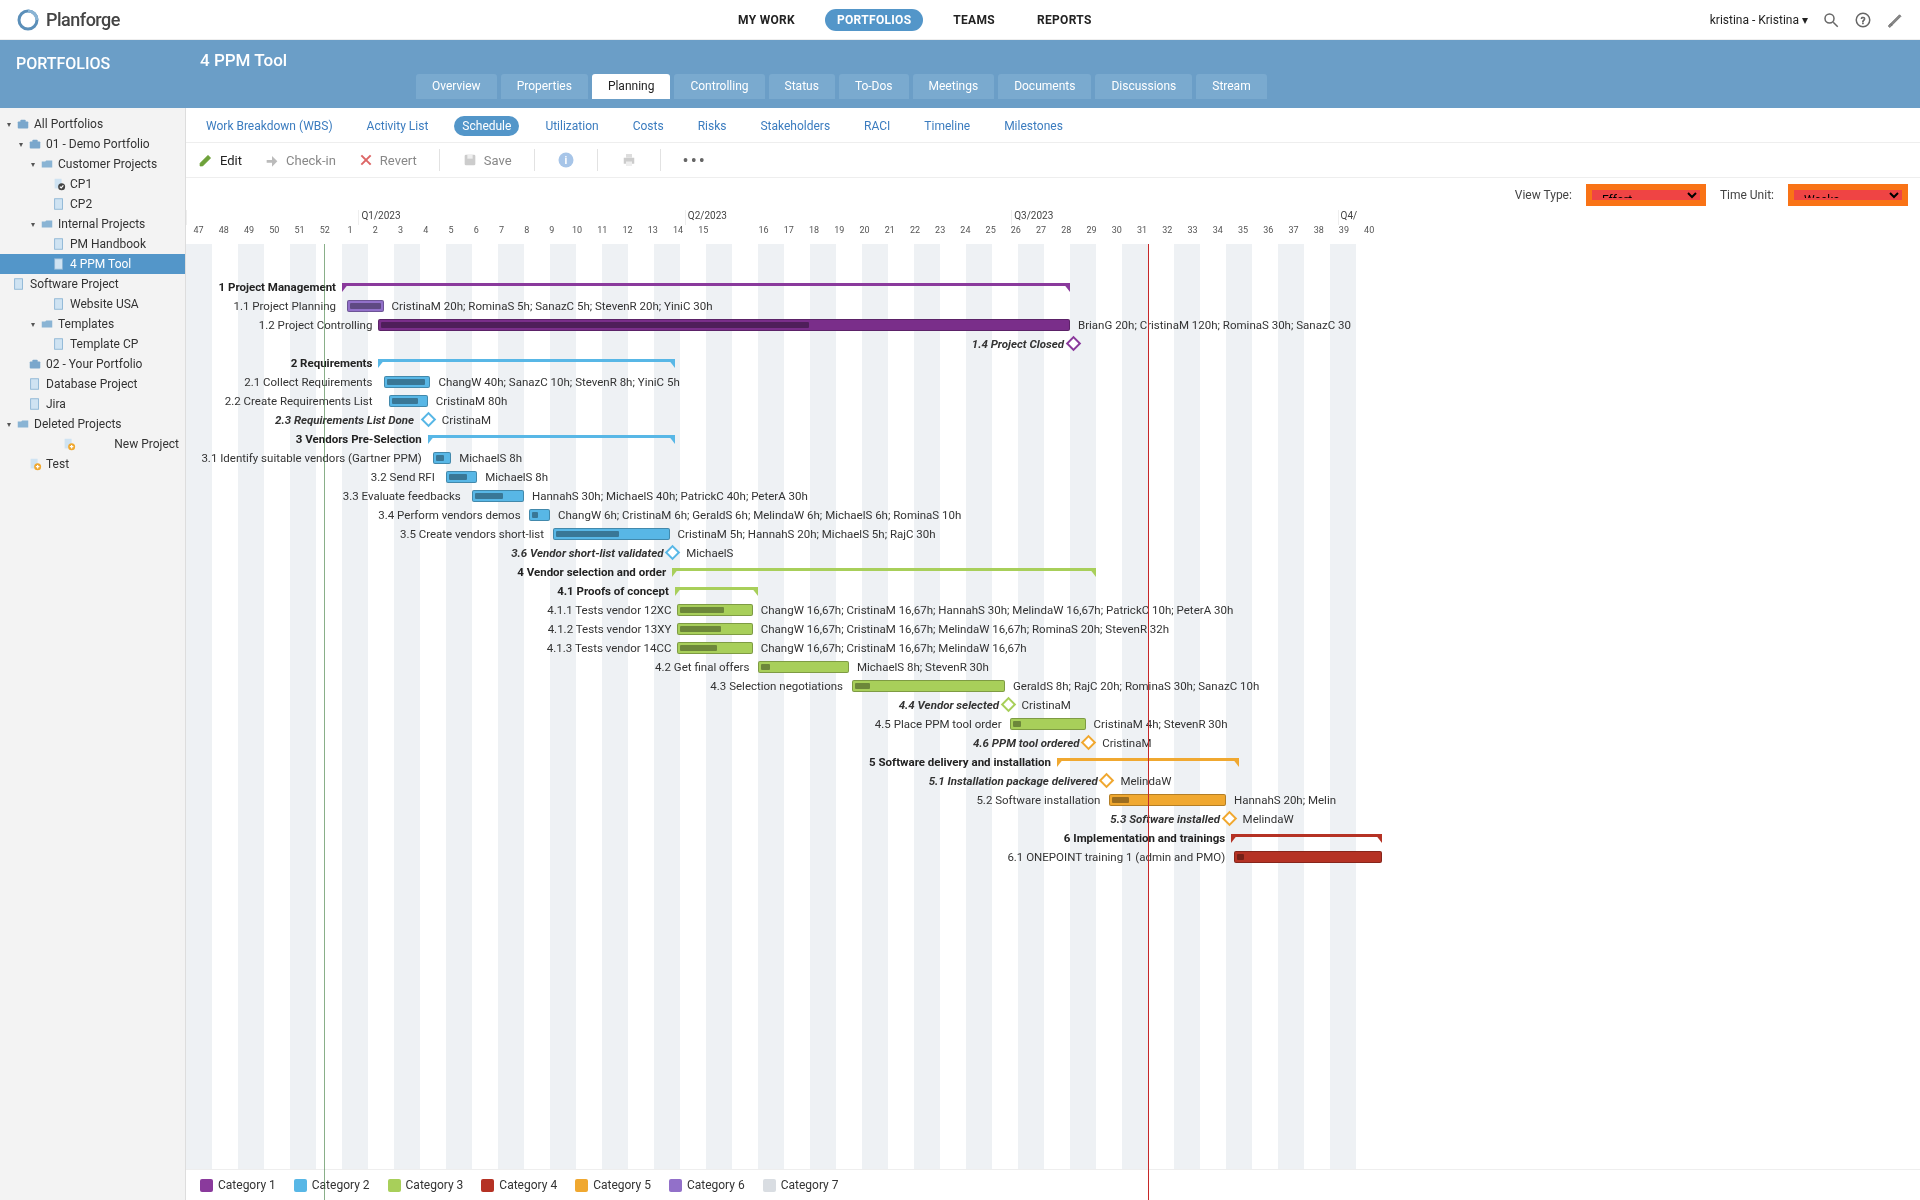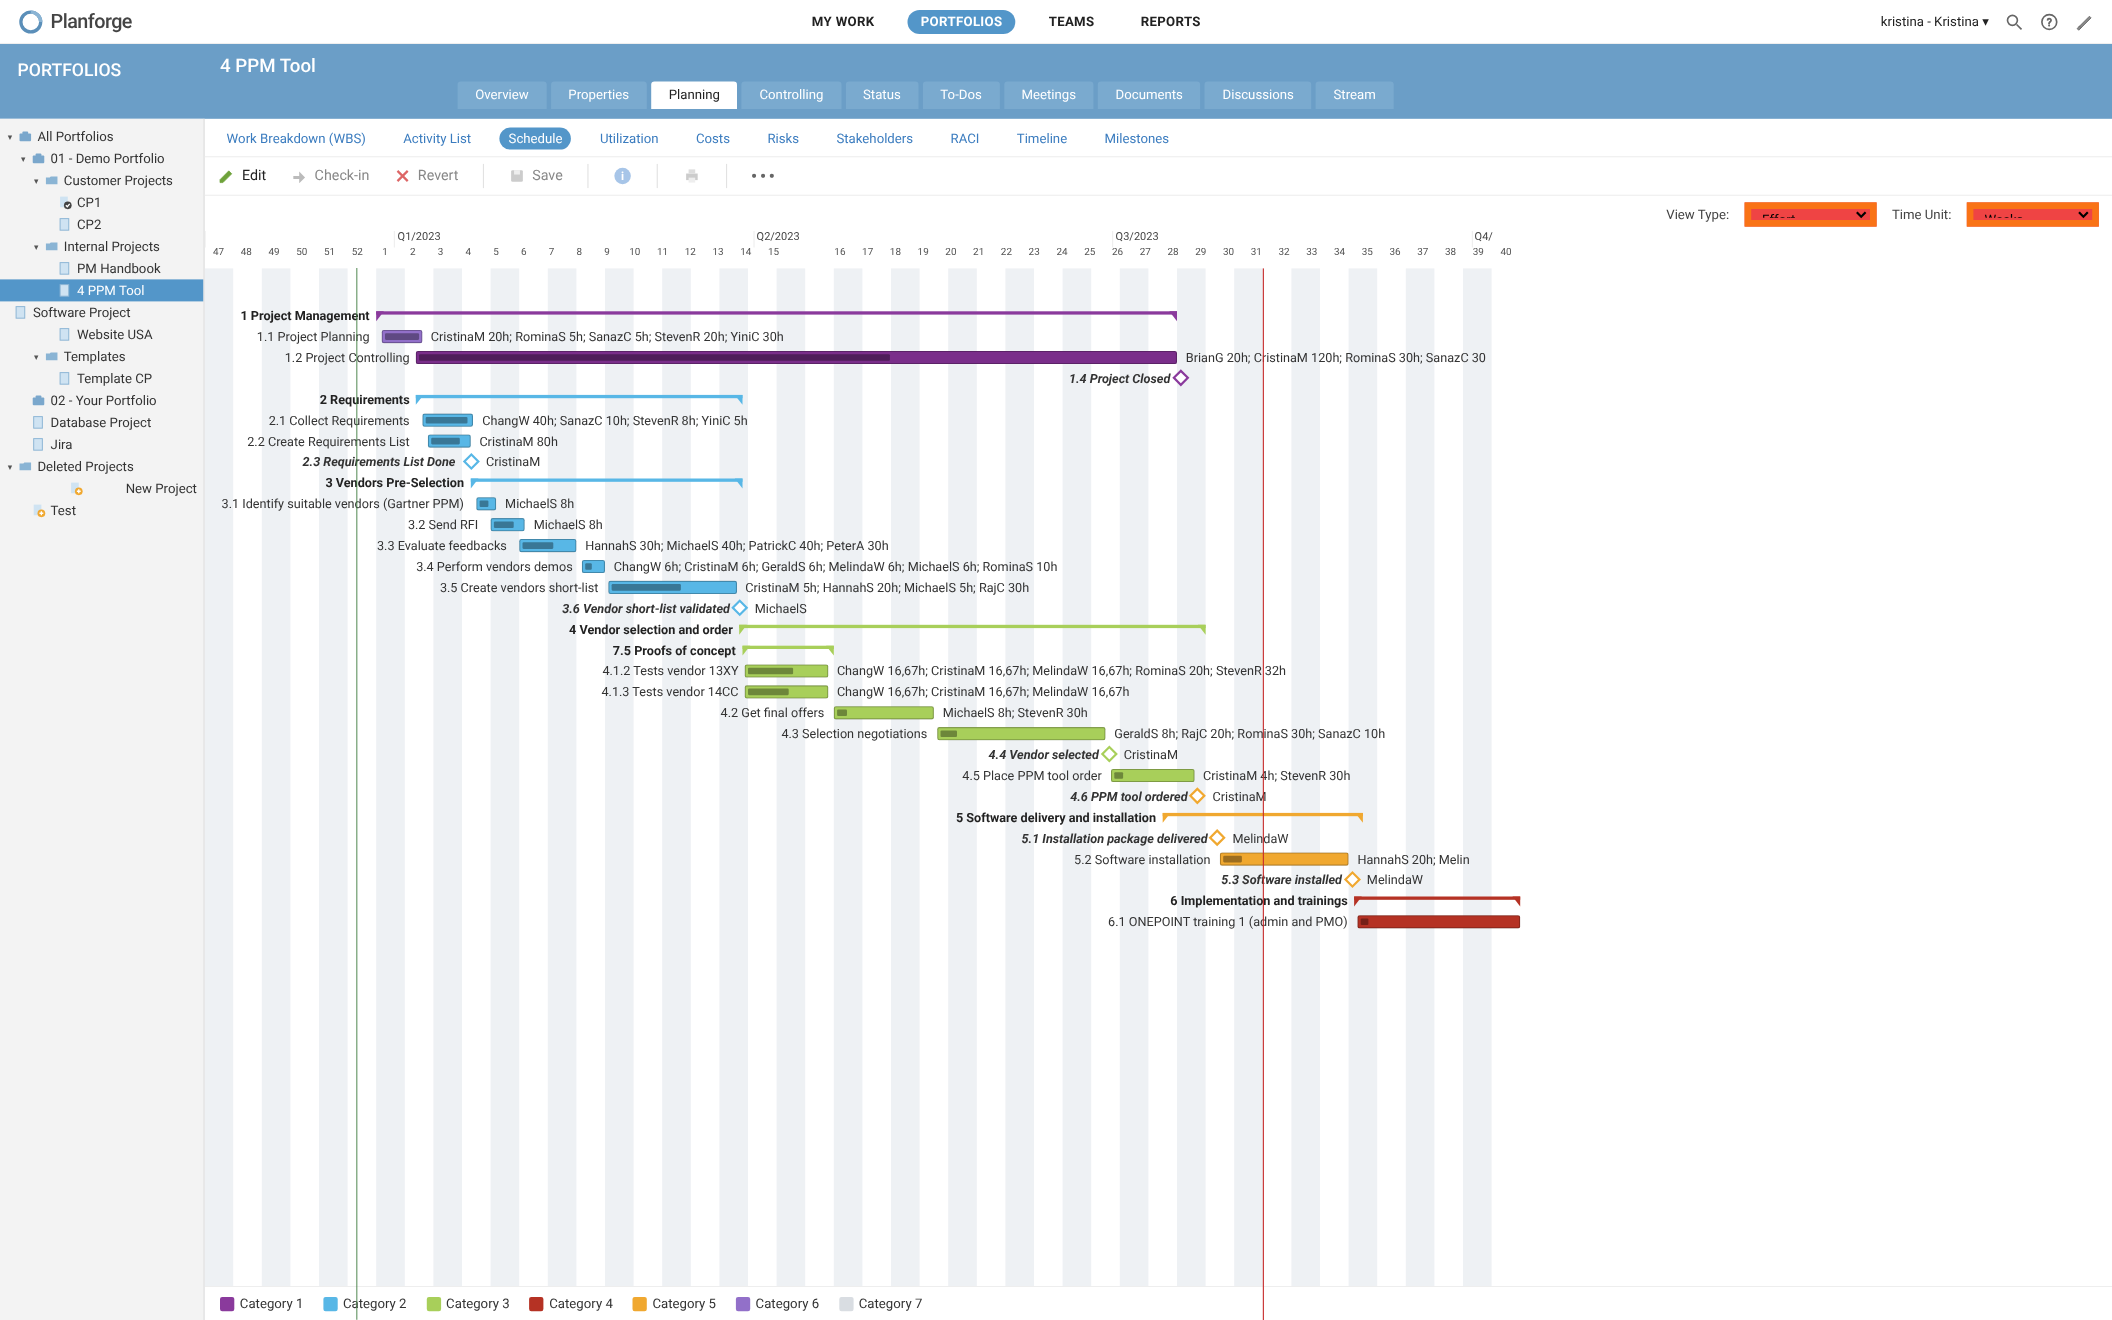--- a/index.html
+++ b/index.html
@@ -516,24 +516,31 @@
             <div class="milestone" style="left: 481.2px; border-color: rgb(88, 183, 230);"></div>
             <div class="row-text" style="left: 500.2px;">MichaelS</div>
           </div>
           <div class="row" style="--lx: 486.2px;">
             <div class="row-label bold">4 Vendor selection and order</div>
             <div class="summary" style="left: 486.2px; width: 423.8px; color: rgb(168, 207, 90);">
               <div class="summary-line"></div>
             </div>
           </div>
           <div class="row" style="--lx: 488.8px;">
-            <div class="row-label bold">7.5 Proofs of concept</div>
+            <div class="row-label bold">4.1 Proofs of concept</div>
             <div class="summary" style="left: 488.8px; width: 83.2px; color: rgb(168, 207, 90);">
               <div class="summary-line"></div>
             </div>
+          </div>
+          <div class="row" style="--lx: 491.4px;">
+            <div class="row-label">4.1.1 Tests vendor 12XC</div>
+            <div class="bar" style="left: 491.4px; width: 75.4px; background: rgb(168, 207, 90);">
+              <div class="bar-inner" style="width: 60%;"></div>
+            </div>
+            <div class="row-text" style="left: 574.8px;">ChangW 16,67h; CristinaM 16,67h; HannahS 30h; MelindaW 16,67h; PatrickC 10h; PeterA 30h</div>
           </div>
           <div class="row" style="--lx: 491.4px;">
             <div class="row-label">4.1.2 Tests vendor 13XY</div>
             <div class="bar" style="left: 491.4px; width: 75.4px; background: rgb(168, 207, 90);">
               <div class="bar-inner" style="width: 55%;"></div>
             </div>
             <div class="row-text" style="left: 574.8px;">ChangW 16,67h; CristinaM 16,67h; MelindaW 16,67h; RominaS 20h; StevenR 32h</div>
           </div>
           <div class="row" style="--lx: 491.4px;">
             <div class="row-label">4.1.3 Tests vendor 14CC</div>

